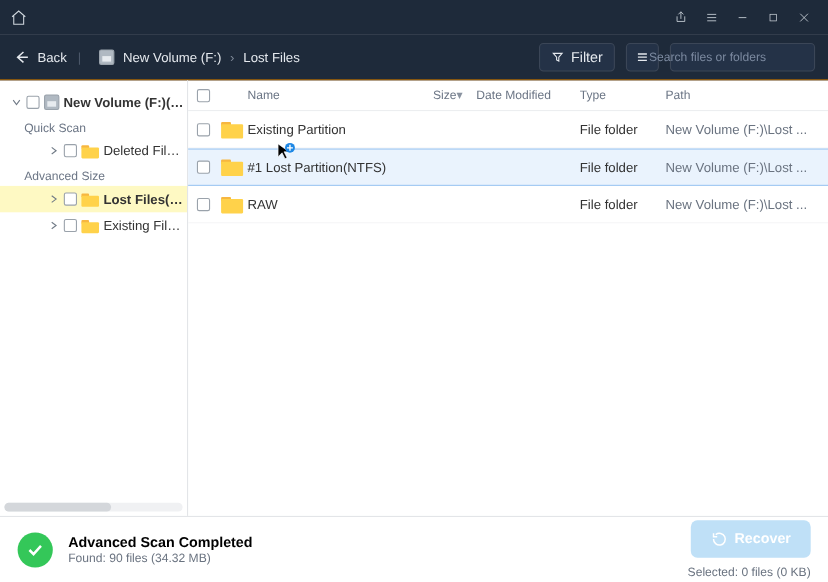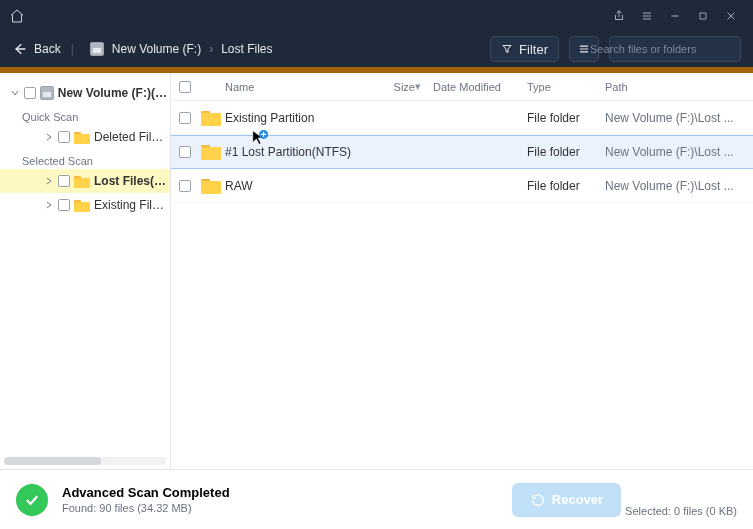--- a/index.html
+++ b/index.html
@@ -7,21 +7,21 @@
   body { background: #fff; display: flex; flex-direction: column; }
 
   
   .titlebar { height: 31px; background: #1e2a3a; display: flex; align-items: center; padding: 0 8px; color: #cfd6dd; }
   .titlebar .home { width: 18px; height: 18px; }
   .titlebar .spacer { flex: 1; }
   .titlebar .winbtn { width: 28px; height: 100%; display: flex; align-items: center; justify-content: center; cursor: pointer; }
   .titlebar svg { stroke: #cfd6dd; fill: none; stroke-width: 1.3; }
 
   
-  .toolbar { height: 42px; background: #1e2a3a; display: flex; align-items: center; padding: 0 12px; gap: 10px; color: #e5e9ee; font-size: 12px; border-bottom: 6px solid #a16207; }
+  .toolbar { height: 42px; background: #1e2a3a; display: flex; align-items: center; padding: 0 12px; gap: 10px; color: #e5e9ee; font-size: 12px; border-bottom: 1px solid #a16207; }
   .back { display: flex; align-items: center; gap: 6px; cursor: pointer; }
   .back svg { stroke: #e5e9ee; }
   .crumbs { display: flex; align-items: flex-end; gap: 8px; margin-left: 6px; }
   .crumb-sep { color: #7f8a99; }
   .disk-icon { width: 14px; height: 14px; display: inline-block; background: #b0b9c2; border: 1px solid #9aa3ac; border-radius: 2px; position: relative; }
   .disk-icon::after { content: ""; position: absolute; left: 2px; right: 2px; bottom: 2px; height: 5px; background: #e7ebef; }
   .toolbar .spacer { flex: 1; }
   .filter-btn, .view-btn { height: 26px; border: 1px solid #3b4657; border-radius: 4px; background: #243247; display: flex; align-items: center; gap: 6px; padding: 0 10px; color: #e5e9ee; cursor: pointer; font-size: 13px; }
   .view-btn { width: 30px; justify-content: center; padding: 0; }
   .search-box { height: 26px; width: 132px; border: 1px solid #3b4657; border-radius: 4px; background: #243247; display: flex; align-items: center; padding: 0 8px; justify-content: flex-end; }
@@ -62,21 +62,21 @@
   .cursor-overlay { position: absolute; pointer-events: none; }
 
   
   .footer { height: 60px; border-top: 1px solid #e3e5e8; display: flex; align-items: center; padding: 0 16px; gap: 14px; font-size: 12px; }
   .status-icon { width: 32px; height: 32px; border-radius: 50%; background: #34c759; display: flex; align-items: center; justify-content: center; }
   .status-text .title { font-weight: 600; font-size: 13px; }
   .status-text .sub { color: #6a7380; font-size: 11px; margin-top: 2px; }
   .footer .spacer { flex: 1; }
   .recover-btn { height: 34px; padding: 0 18px; border-radius: 6px; background: #bfe0f7; color: #fff; font-weight: 600; font-size: 13px; display: flex; align-items: center; gap: 6px; cursor: pointer; }
   .selected-info { font-size: 11px; color: #6a7380; margin-top: 4px; }
-  .footer-right { display: flex; align-items: flex-end; gap: 4px; }
+  .footer-right { display: flex; flex-direction: column; align-items: flex-end; gap: 4px; }
 </style>
 </head>
 <body>
 
 <div class="titlebar">
   <span class="home">
     <svg viewBox="0 0 24 24" width="18" height="18">
         <path d="M4 11 L12 4 L20 11 M6 10 V20 H18 V10"></path>
       </svg>
   </span>
@@ -159,21 +159,21 @@
     <div class="tree-row l1">
       <span class="expander">
           <svg viewBox="0 0 10 10" width="10" height="10">
             <path d="M3 2 L7 5 L3 8"></path>
           </svg>
         </span>
       <span class="check"></span>
       <span class="folder-icon yellow"></span>
       <span class="ticon">Deleted Files...</span>
     </div>
-    <div class="tree-section">Selected Scan</div>
+    <div class="tree-section">Advanced Size</div>
     <div class="tree-row l1 selected">
       <span class="expander">
           <svg viewBox="0 0 10 10" width="10" height="10">
             <path d="M3 2 L7 5 L3 8"></path>
           </svg>
         </span>
       <span class="check"></span>
       <span class="folder-icon yellow"></span>
       <span class="ticon" style="font-weight:600">Lost Files(54)</span>
     </div>

